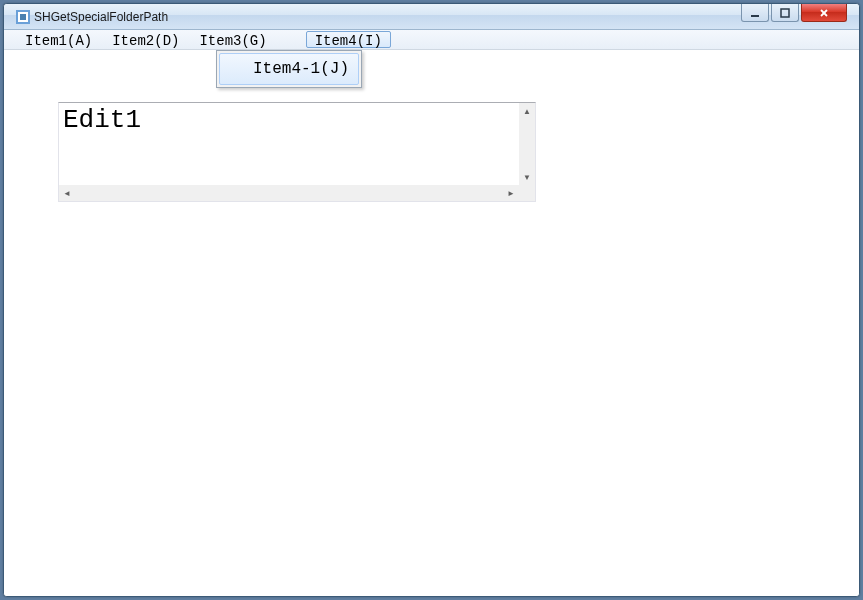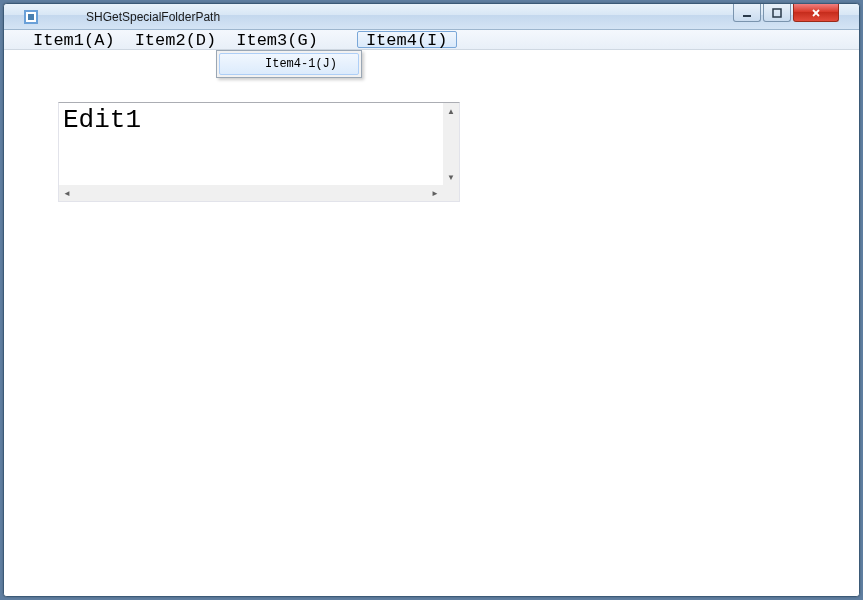--- a/index.html
+++ b/index.html
@@ -22,23 +22,22 @@
     display: flex;
     flex-direction: column;
     overflow: hidden;
   }
   .titlebar {
     height: 26px;
     background: linear-gradient(to bottom, #eaf3fb 0%, #d7e6f5 45%, #c4d8ee 46%, #d4e4f5 100%);
     border-bottom: 1px solid #9db6ce;
     display: flex;
     align-items: center;
-    padding: 0 20px;
-    position: relative;
-    gap: 44px;
+    padding: 0 12px;
+    position: relative;
   }
   .titlebar .app-icon {
     width: 14px; height: 14px;
     margin-right: 4px;
     flex-shrink: 0;
   }
   .titlebar .app-icon rect.a { fill:#6aa0d8; }
   .titlebar .app-icon rect.b { fill:#ffffff; }
   .titlebar .app-icon rect.c { fill:#4a80b0; }
   .titlebar .title-text {
@@ -71,23 +70,23 @@
     border-color: #9a2a1a;
     color: #fff;
   }
   .win-btn svg { display:block; }
   .menubar {
     height: 20px;
     background: linear-gradient(to bottom,#f4f8fd,#e8eff8);
     border-bottom: 1px solid #cfd8e2;
     display: flex;
     align-items: stretch;
-    padding-left: 20px;
+    padding-left: 12px;
     font-family: "MS Gothic","Courier New",monospace;
-    font-size: 17px;
+    font-size: 14px;
     color: #000;
   }
   .menu-item {
     padding: 2px 8px 0 8px;
     display: flex;
     align-items: center;
     border: 1px solid transparent;
     border-radius: 2px;
     margin: 1px 2px 1px 0;
     position: relative;
@@ -109,43 +108,43 @@
     z-index: 50;
   }
   .dropdown .gutter {
     position: absolute;
     left: 2px; top: 2px; bottom: 2px;
     width: 24px;
     background: linear-gradient(to right,#f0f0f0,#e4e4e4);
   }
   .dropdown-item {
     position: relative;
-    height: 22px;
+    height: 32px;
     display: flex;
     align-items: center;
     justify-content: center;
     font-family: "MS Gothic","Courier New",monospace;
-    font-size: 12px;
+    font-size: 16px;
     color: #000;
     border: 1px solid #aecff7;
     background: linear-gradient(to bottom,#f1f7fe,#dcebfc);
     border-radius: 2px;
     margin-left: 0;
     padding-left: 24px;
   }
   .client {
     flex: 1;
     background: #ffffff;
     position: relative;
     overflow: hidden;
   }
   .editbox {
     position: absolute;
     left: 54px; top: 52px;
-    width: 402px;
+    width: 478px;
     height: 100px;
     border-top: 1px solid #abadb3;
     border-left: 1px solid #e2e3ea;
     border-right: 1px solid #e2e3ea;
     border-bottom: 1px solid #e2e3ea;
     background: #ffffff;
     display: flex;
     flex-direction: column;
   }
   .editbox-inner {

